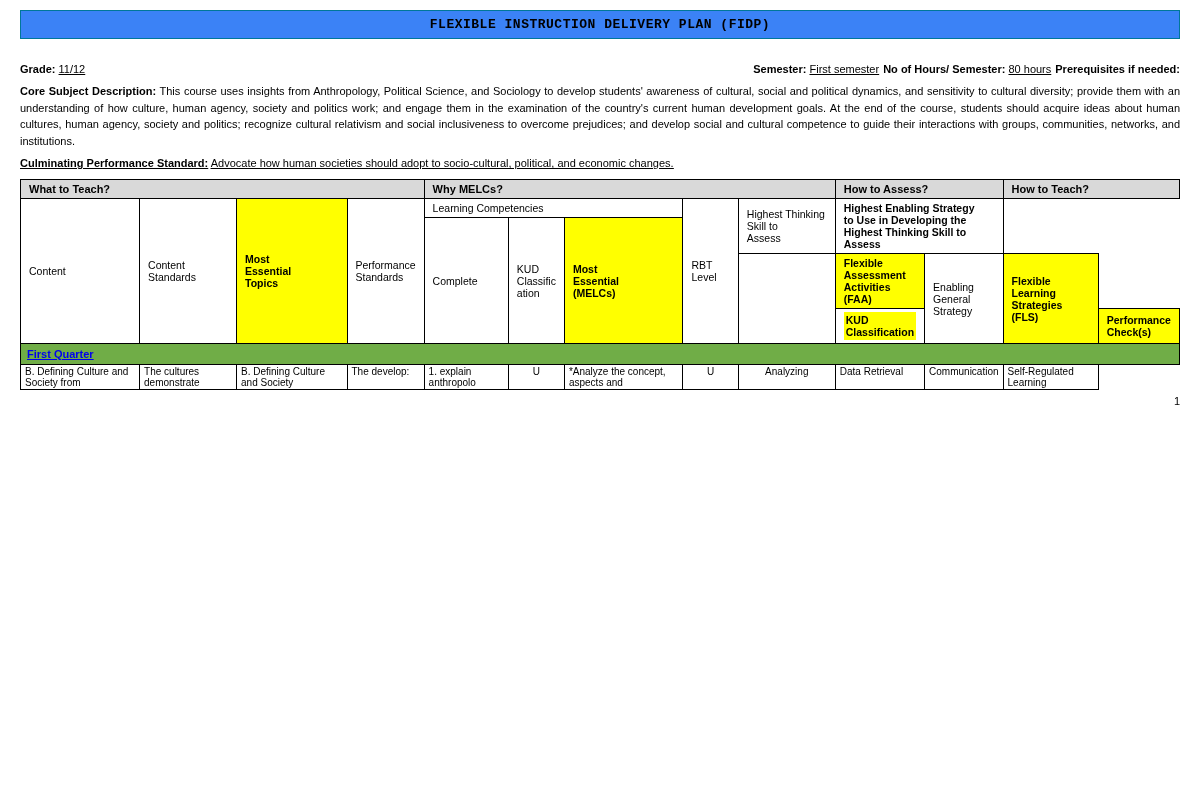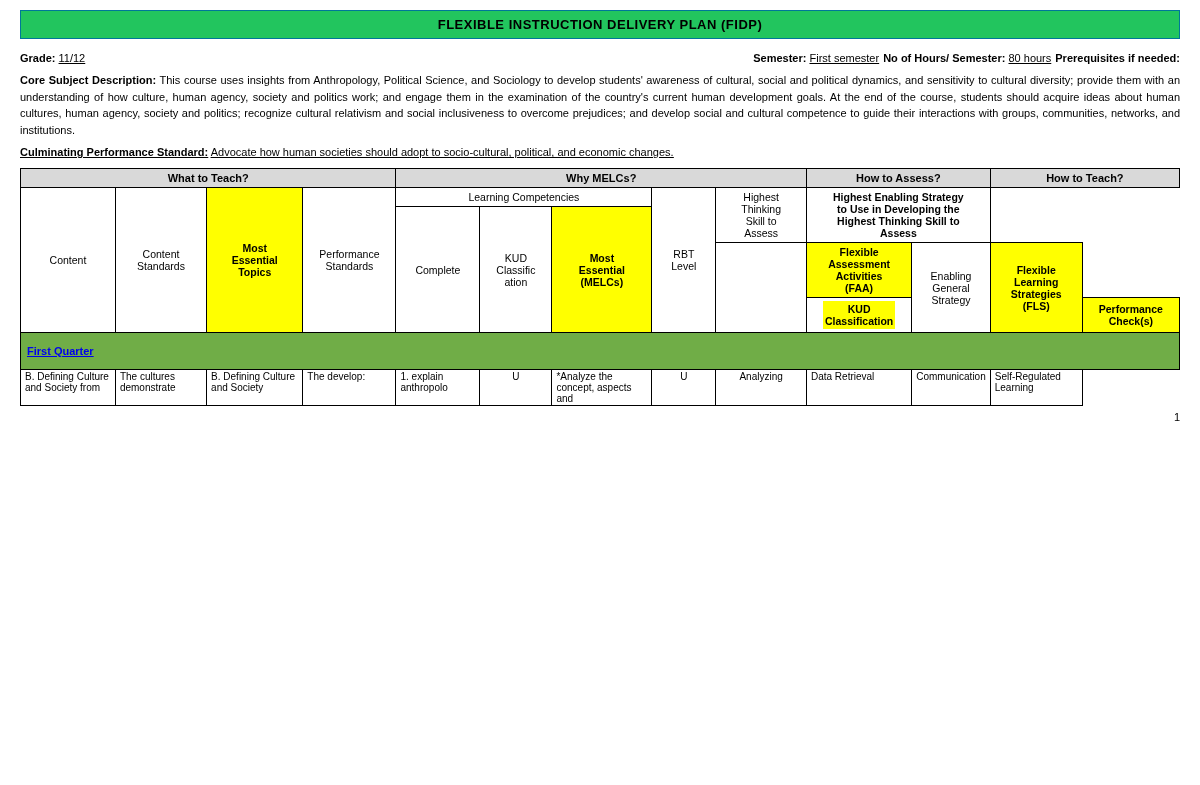--- a/index.html
+++ b/index.html
@@ -6,25 +6,26 @@
     body {
       font-family: Arial, sans-serif;
       font-size: 11px;
       background: #fff;
       color: #000;
       width: 1200px;
       min-height: 785px;
       padding: 10px 20px;
     }
     .header-bar {
-      background: #22c55e;
+      background: #3b82f6;
       text-align: center;
       padding: 6px 0;
-      margin-bottom: 13px;
+      margin-bottom: 24px;
       border: 1px solid #007799;
+      font-family: Liberation Mono, monospace;
     }
     .header-bar span {
       font-weight: bold;
       font-size: 13px;
       color: #000;
       letter-spacing: 0.5px;
     }
     .meta-section {
       display: flex;
       justify-content: space-between;
@@ -54,39 +55,38 @@
     .culminating span { text-decoration: underline; }
 
     
     .main-table {
       width: 100%;
       border-collapse: collapse;
       font-size: 10.5px;
     }
     .main-table td, .main-table th {
       border: 1px solid #000;
-      padding: 3px 16px;
-      text-align: center;
+      padding: 3px 8px;
       vertical-align: middle;
     }
     .section-header {
       background: #d9d9d9;
       font-weight: bold;
       font-size: 11px;
     }
     .yellow-highlight {
       background-color: #FFFF00;
       font-weight: bold;
     }
     .first-quarter-row td {
       background: #70AD47;
       color: #000;
       font-weight: bold;
       text-align: left;
-      padding: 12px 6px;
+      padding: 4px 6px;
       font-size: 11px;
     }
     .first-quarter-row td a {
       color: #0000EE;
       text-decoration: underline;
     }
     .data-row td {
       vertical-align: top;
       text-align: left;
       font-size: 10px;

